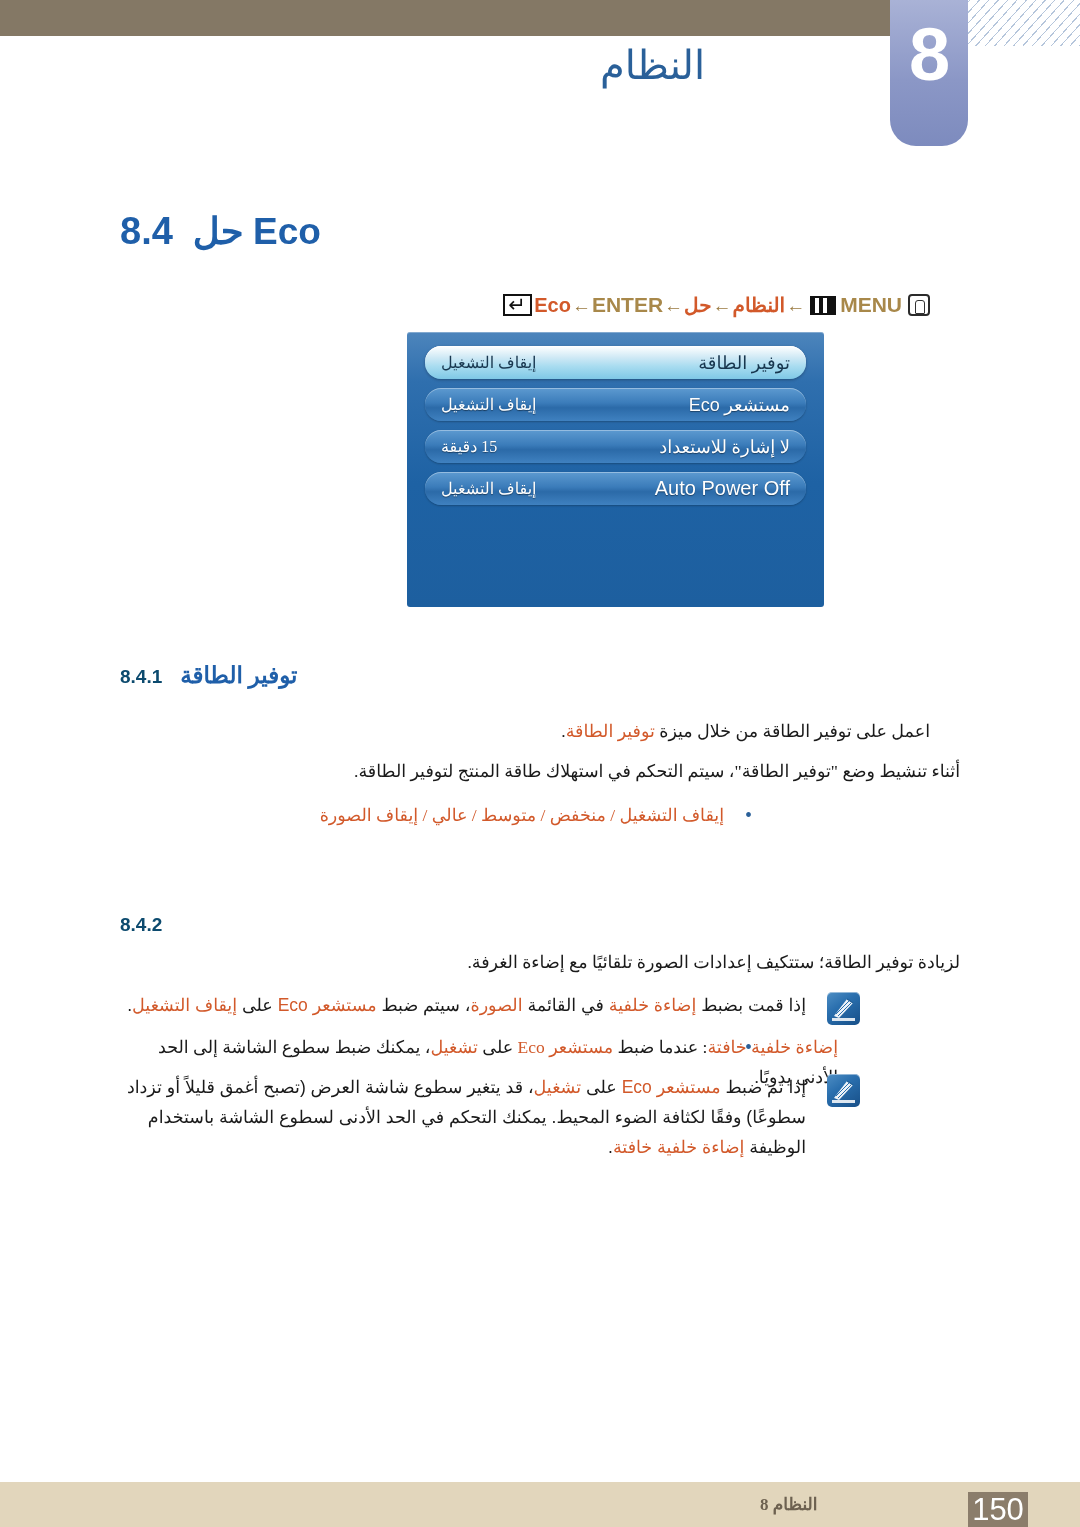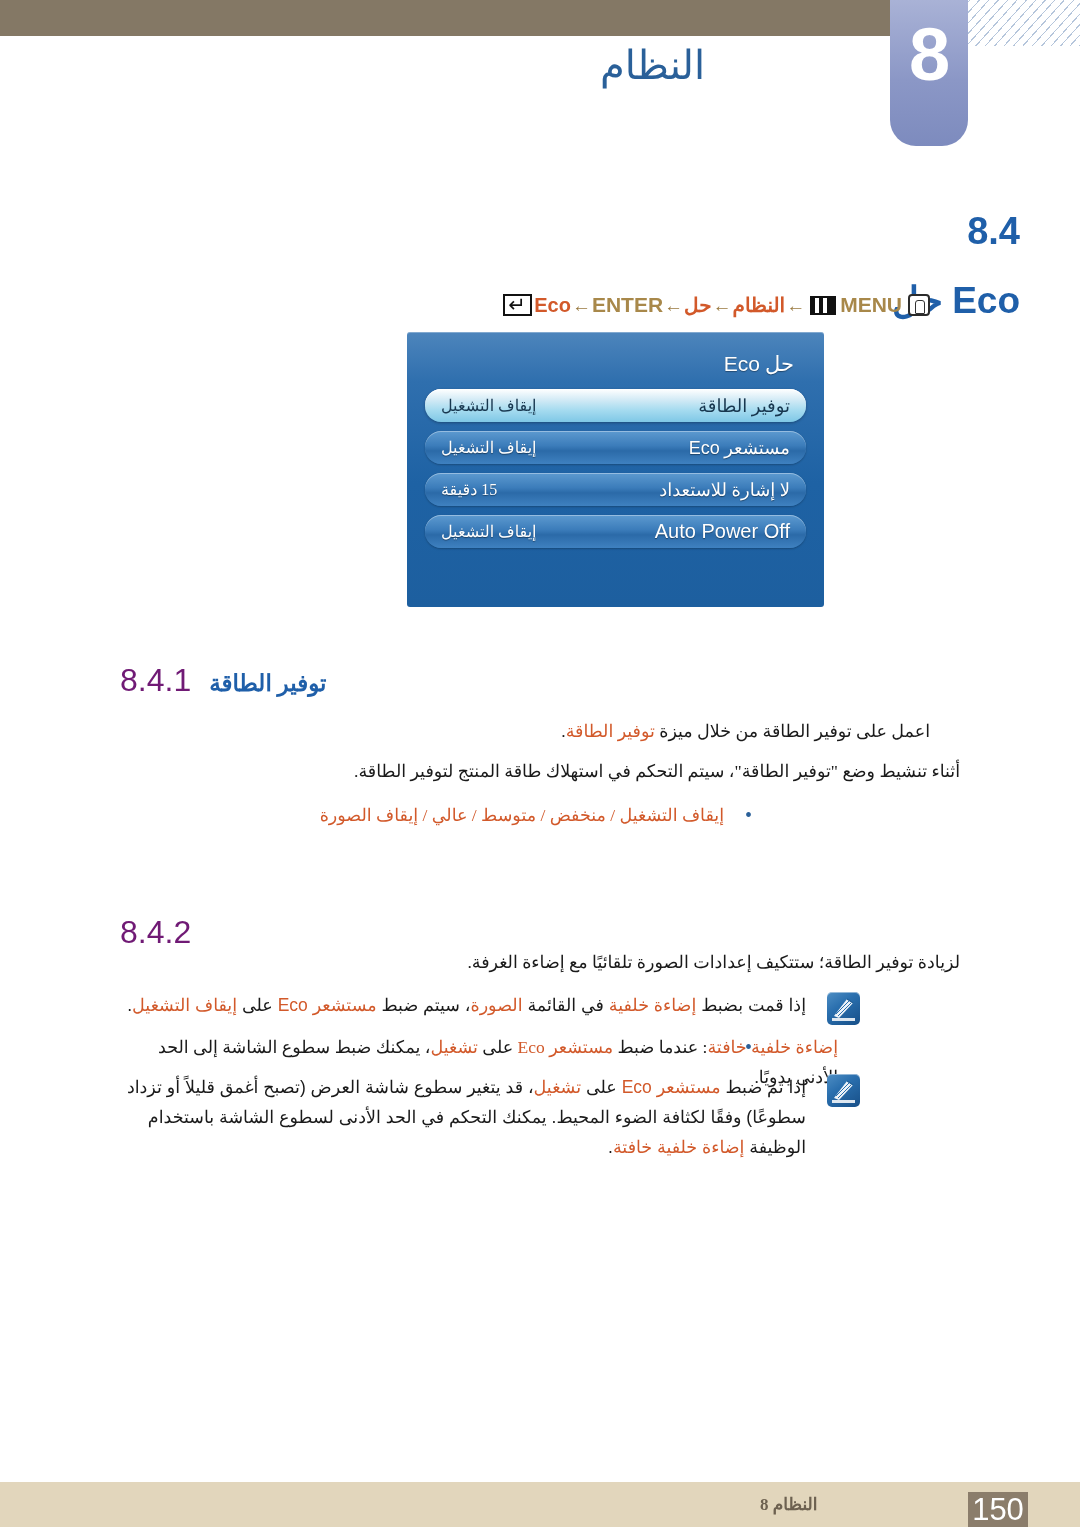--- a/index.html
+++ b/index.html
@@ -78,24 +78,23 @@
     direction: rtl;
   }
 
   
   .page-title-row {
     position: absolute;
     top: 210px;
     left: 120px;
     width: 900px;
     display: flex;
-    flex-direction: column;
     justify-content: flex-start;
-    align-items: flex-end;
-    gap: 26px;
+    align-items: center;
+    gap: 20px;
     direction: ltr;
   }
   .page-title-row .spacer { flex: 1 1 auto; }
 
   .sec-number {
     font-family: "Liberation Sans", sans-serif;
     font-size: 38px;
     font-weight: 700;
     color: #1f5fa9;
     letter-spacing: 0px;
@@ -255,23 +254,23 @@
     width: 900px;
     display: flex;
     align-items: baseline;
     gap: 18px;
     direction: ltr;
   }
   .sub-head-row .spacer { flex: 1 1 auto; }
 
   .sub-num {
     font-family: "Liberation Sans", sans-serif;
-    font-size: 32px;
-    font-weight: 400;
-    color: #701a75;
+    font-size: 19px;
+    font-weight: 700;
+    color: #0c4a6e;
   }
   .sub-title {
     font-size: 23px;
     font-weight: 700;
     color: #1f5fa9;
     direction: rtl;
     font-family: "Liberation Serif", serif;
   }
   .sub-title .lat { font-family: "Liberation Sans", sans-serif; }
   .sub-title .paren { font-size: 19px; }
@@ -402,24 +401,20 @@
     <span>حل</span>
   </span>
   <span class="spacer"></span>
 </div>
 
 <div class="breadcrumb">
   <span class="icon-hand"></span><span class="bc-tan bc-seg">MENU</span><span class="icon-bars"></span><span class="bc-arrow">←</span><span class="bc-orange">النظام</span><span class="bc-arrow">←</span><span class="bc-orange">حل</span><span class="bc-arrow">←</span><span class="bc-orange-lat">Eco</span><span class="bc-arrow">←</span><span class="bc-tan bc-seg">ENTER</span><span class="icon-enter"></span>
 </div>
 
 <div class="osd">
-  <div class="osd-title">
-    <span>حل</span>
-    <span class="lat">Eco</span>
-  </div>
 
   <div class="osd-row selected">
     <span class="osd-label">توفير الطاقة</span>
     <span class="osd-value">إيقاف التشغيل</span>
   </div>
 
   <div class="osd-row">
     <span class="osd-label">
       <span>مستشعر</span>
       <span class="lat-k">Eco</span>

